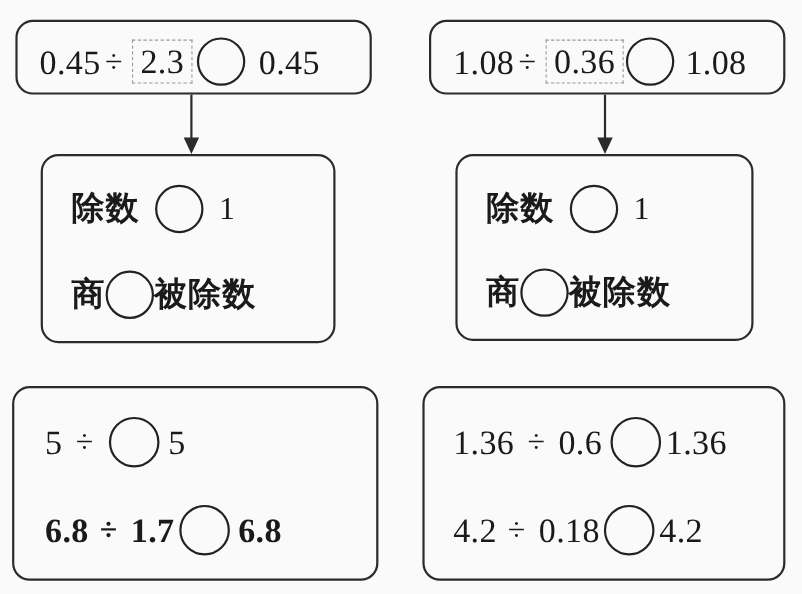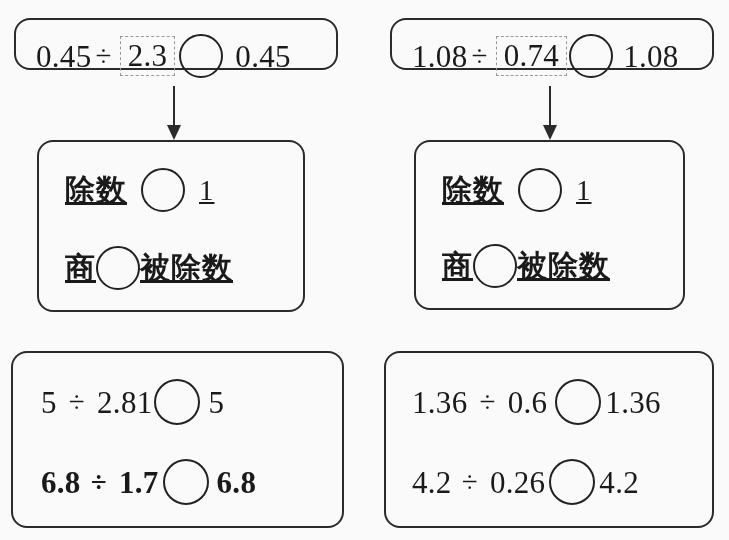--- a/index.html
+++ b/index.html
@@ -79,21 +79,20 @@
   .cn-row {
     position: absolute;
     display: flex;
     align-items: center;
     white-space: nowrap;
     font-size: 30px;
     line-height: 1;
     font-family: "DejaVu Sans", "Liberation Sans", sans-serif;
     font-weight: 600;
     letter-spacing: 1px;
-    text-decoration: underline;
   }
   .cn-row .one {
     font-family: "Liberation Serif", "DejaVu Serif", serif;
     font-weight: 400;
     font-size: 29px;
   }
 
   
   .arrow {
     position: absolute;
@@ -116,44 +115,44 @@
     border-left: 7px solid transparent;
     border-right: 7px solid transparent;
     border-top: 15px solid #2b2b2b;
   }
 </style>
 </head>
 <body>
 
 <div id="page">
 
-  <div class="card" style="left:14px; top:18px; width:324px; height:52px;">
+  <div class="card" style="left:14px; top:18px; width:324px; height:68px;">
     <div class="expr-row" style="left:20px; top:14px;">
       <span class="num">0.45</span>
       <span class="g2"></span>
       <span class="op">÷</span>
       <span class="g6"></span>
       <span class="dashed">
         <span class="num">2.3</span>
       </span>
       <span class="g4"></span>
       <span class="circle c-top"></span>
       <span class="g12"></span>
       <span class="num">0.45</span>
     </div>
   </div>
 
-  <div class="card" style="left:390px; top:18px; width:324px; height:52px;border-radius:16px;">
+  <div class="card" style="left:390px; top:18px; width:324px; height:68px;border-radius:16px;">
     <div class="expr-row" style="left:20px; top:14px;">
       <span class="num">1.08</span>
       <span class="g2"></span>
       <span class="op">÷</span>
       <span class="g6"></span>
       <span class="dashed">
-        <span class="num">0.74</span>
+        <span class="num">0.36</span>
       </span>
       <span class="g2"></span>
       <span class="circle c-top"></span>
       <span class="g10"></span>
       <span class="num">1.08</span>
     </div>
   </div>
 
   <div class="arrow" style="left:166px; top:86px; width:16px; height:54px;">
     <div class="shaft" style="height:42px;"></div>
@@ -194,21 +193,20 @@
       <span>被除数</span>
     </div>
   </div>
 
   <div class="card" style="left:11px; top:351px; width:333px; height:177px;">
     <div class="expr-row" style="left:28px; top:26px;">
       <span class="num">5</span>
       <span class="g10"></span>
       <span class="op">÷</span>
       <span class="g10"></span>
-      <span class="num">2.81</span>
       <span class="g2"></span>
       <span class="circle c-bottom"></span>
       <span class="g8"></span>
       <span class="num">5</span>
     </div>
     <div class="expr-row" style="left:28px; top:106px;font-weight:bold;">
       <span class="num">6.8</span>
       <span class="g8"></span>
       <span class="op">÷</span>
       <span class="g10"></span>
@@ -230,21 +228,21 @@
       <span class="g8"></span>
       <span class="circle c-bottom"></span>
       <span class="g4"></span>
       <span class="num">1.36</span>
     </div>
     <div class="expr-row" style="left:26px; top:106px;">
       <span class="num">4.2</span>
       <span class="g8"></span>
       <span class="op">÷</span>
       <span class="g10"></span>
-      <span class="num">0.26</span>
+      <span class="num">0.18</span>
       <span class="g4"></span>
       <span class="circle c-bottom"></span>
       <span class="g4"></span>
       <span class="num">4.2</span>
     </div>
   </div>
 
 </div>
 
 </body></html>

